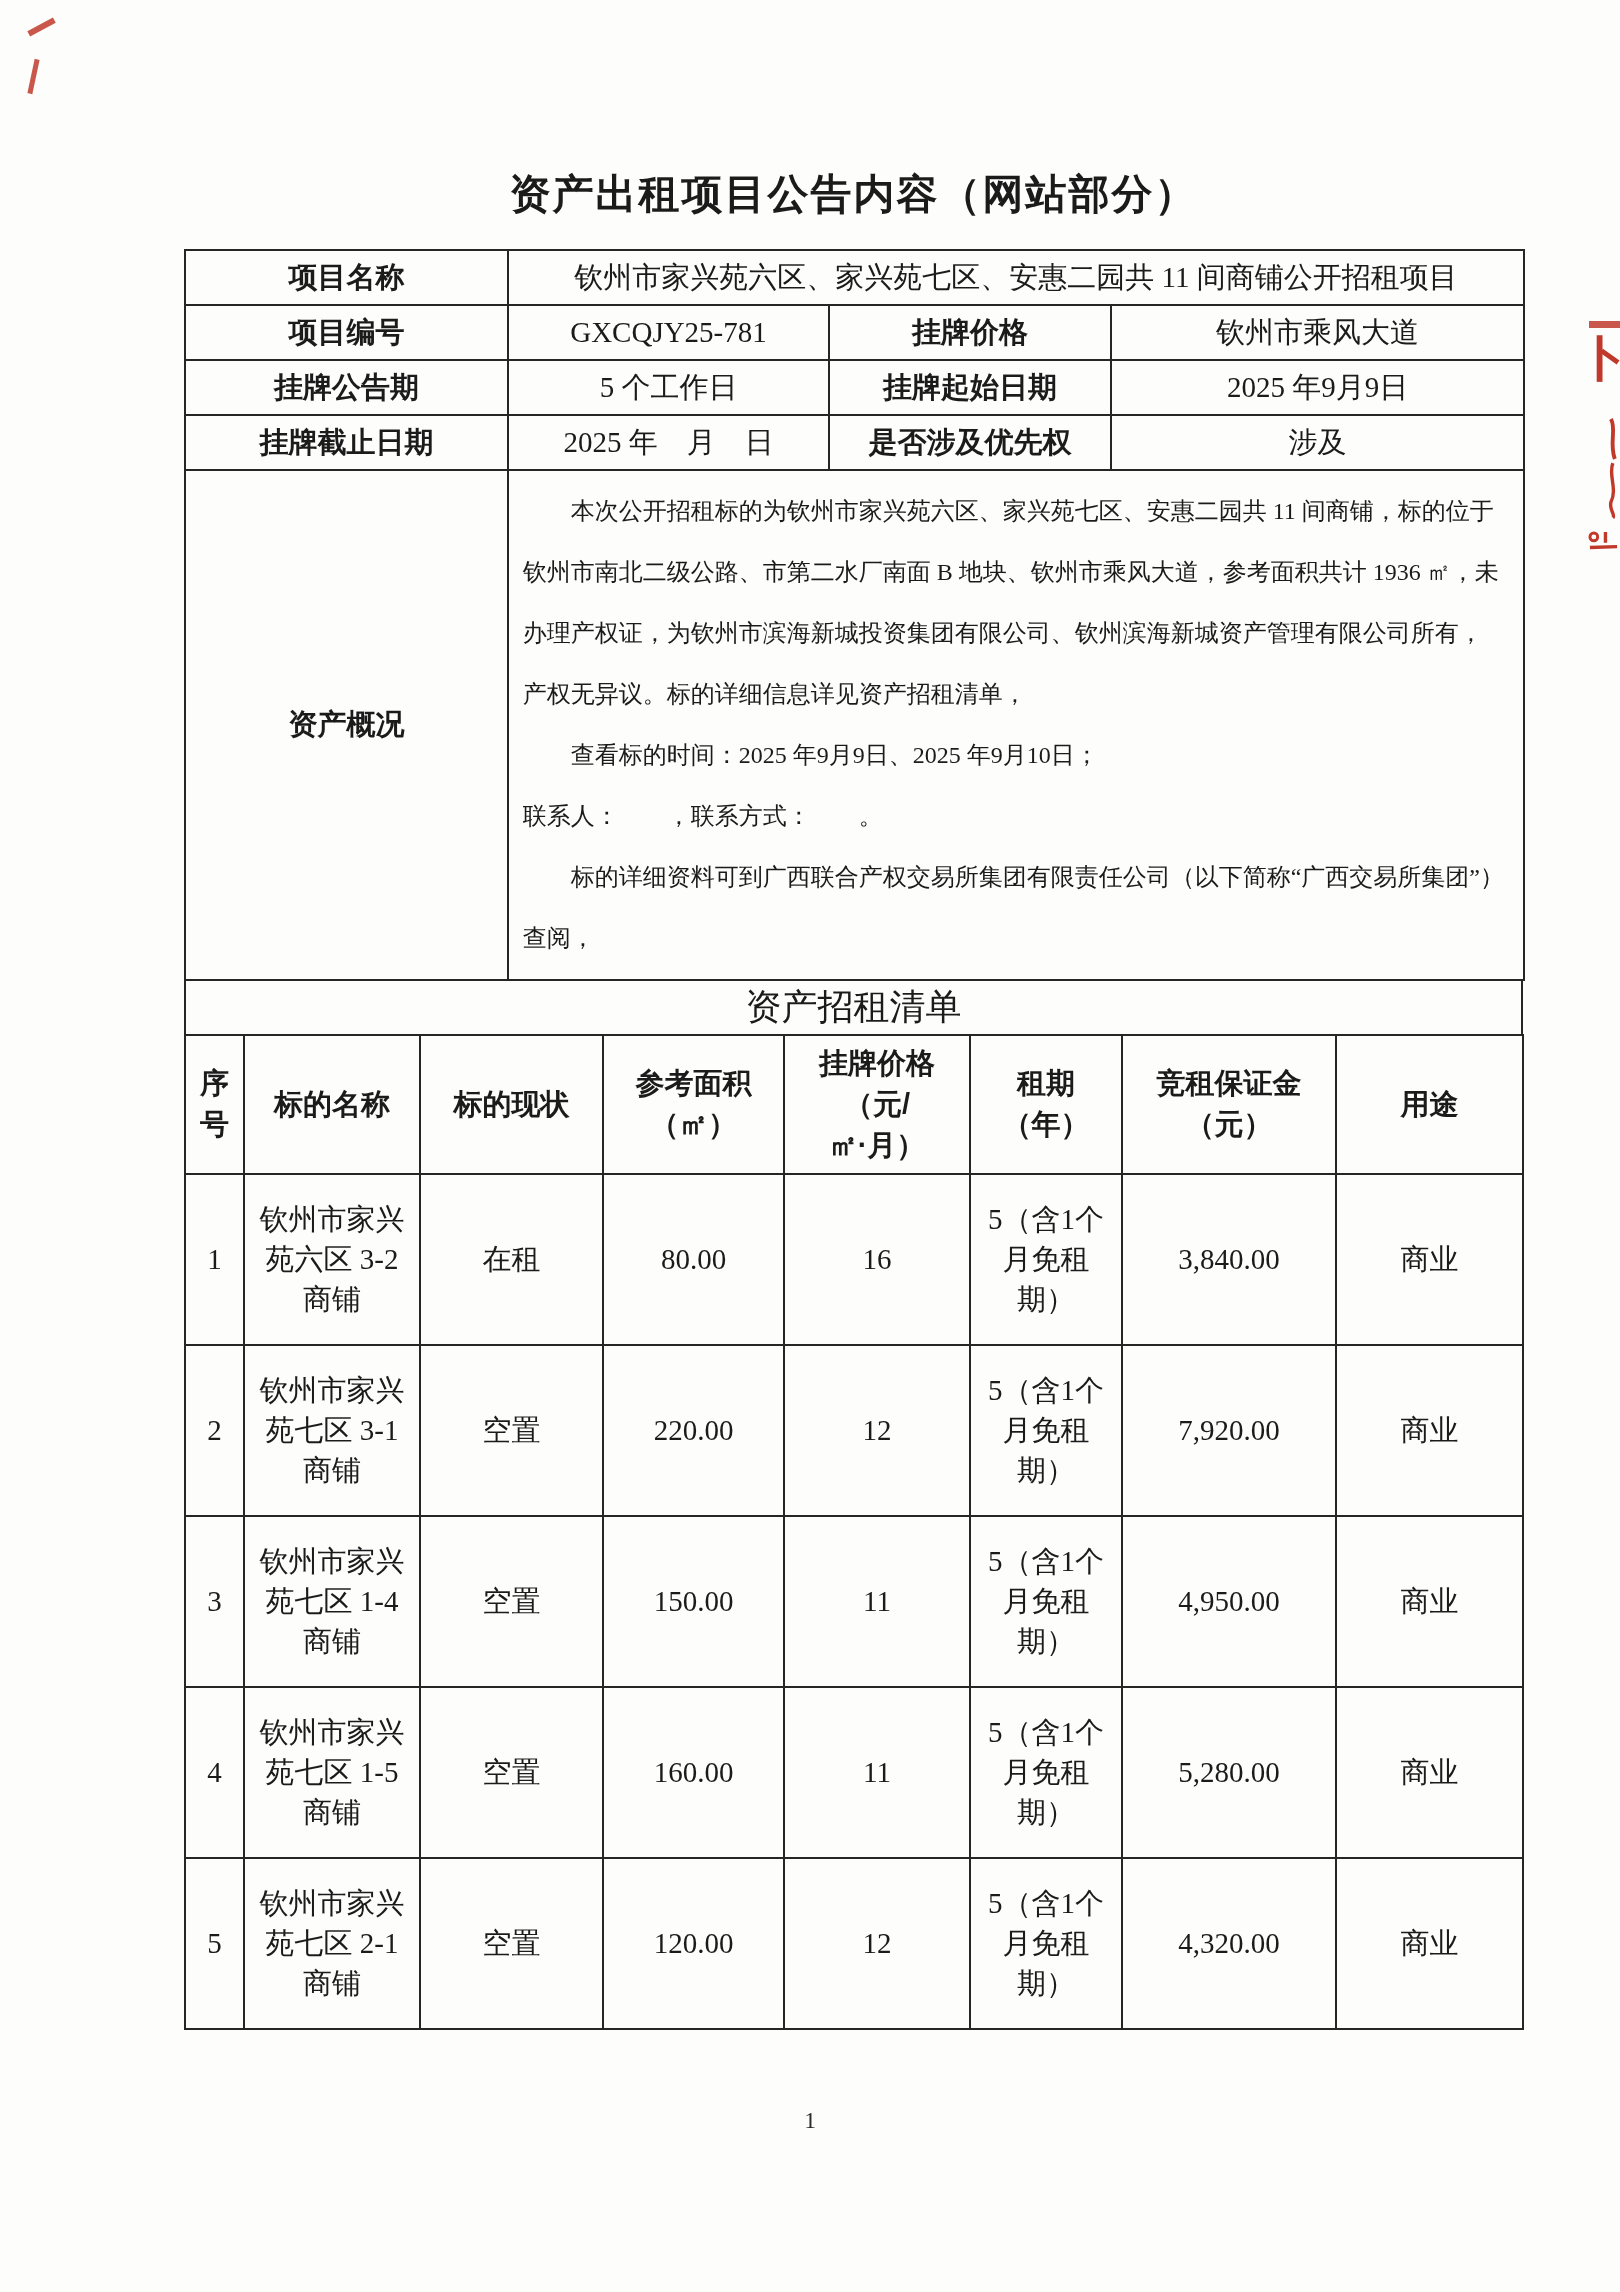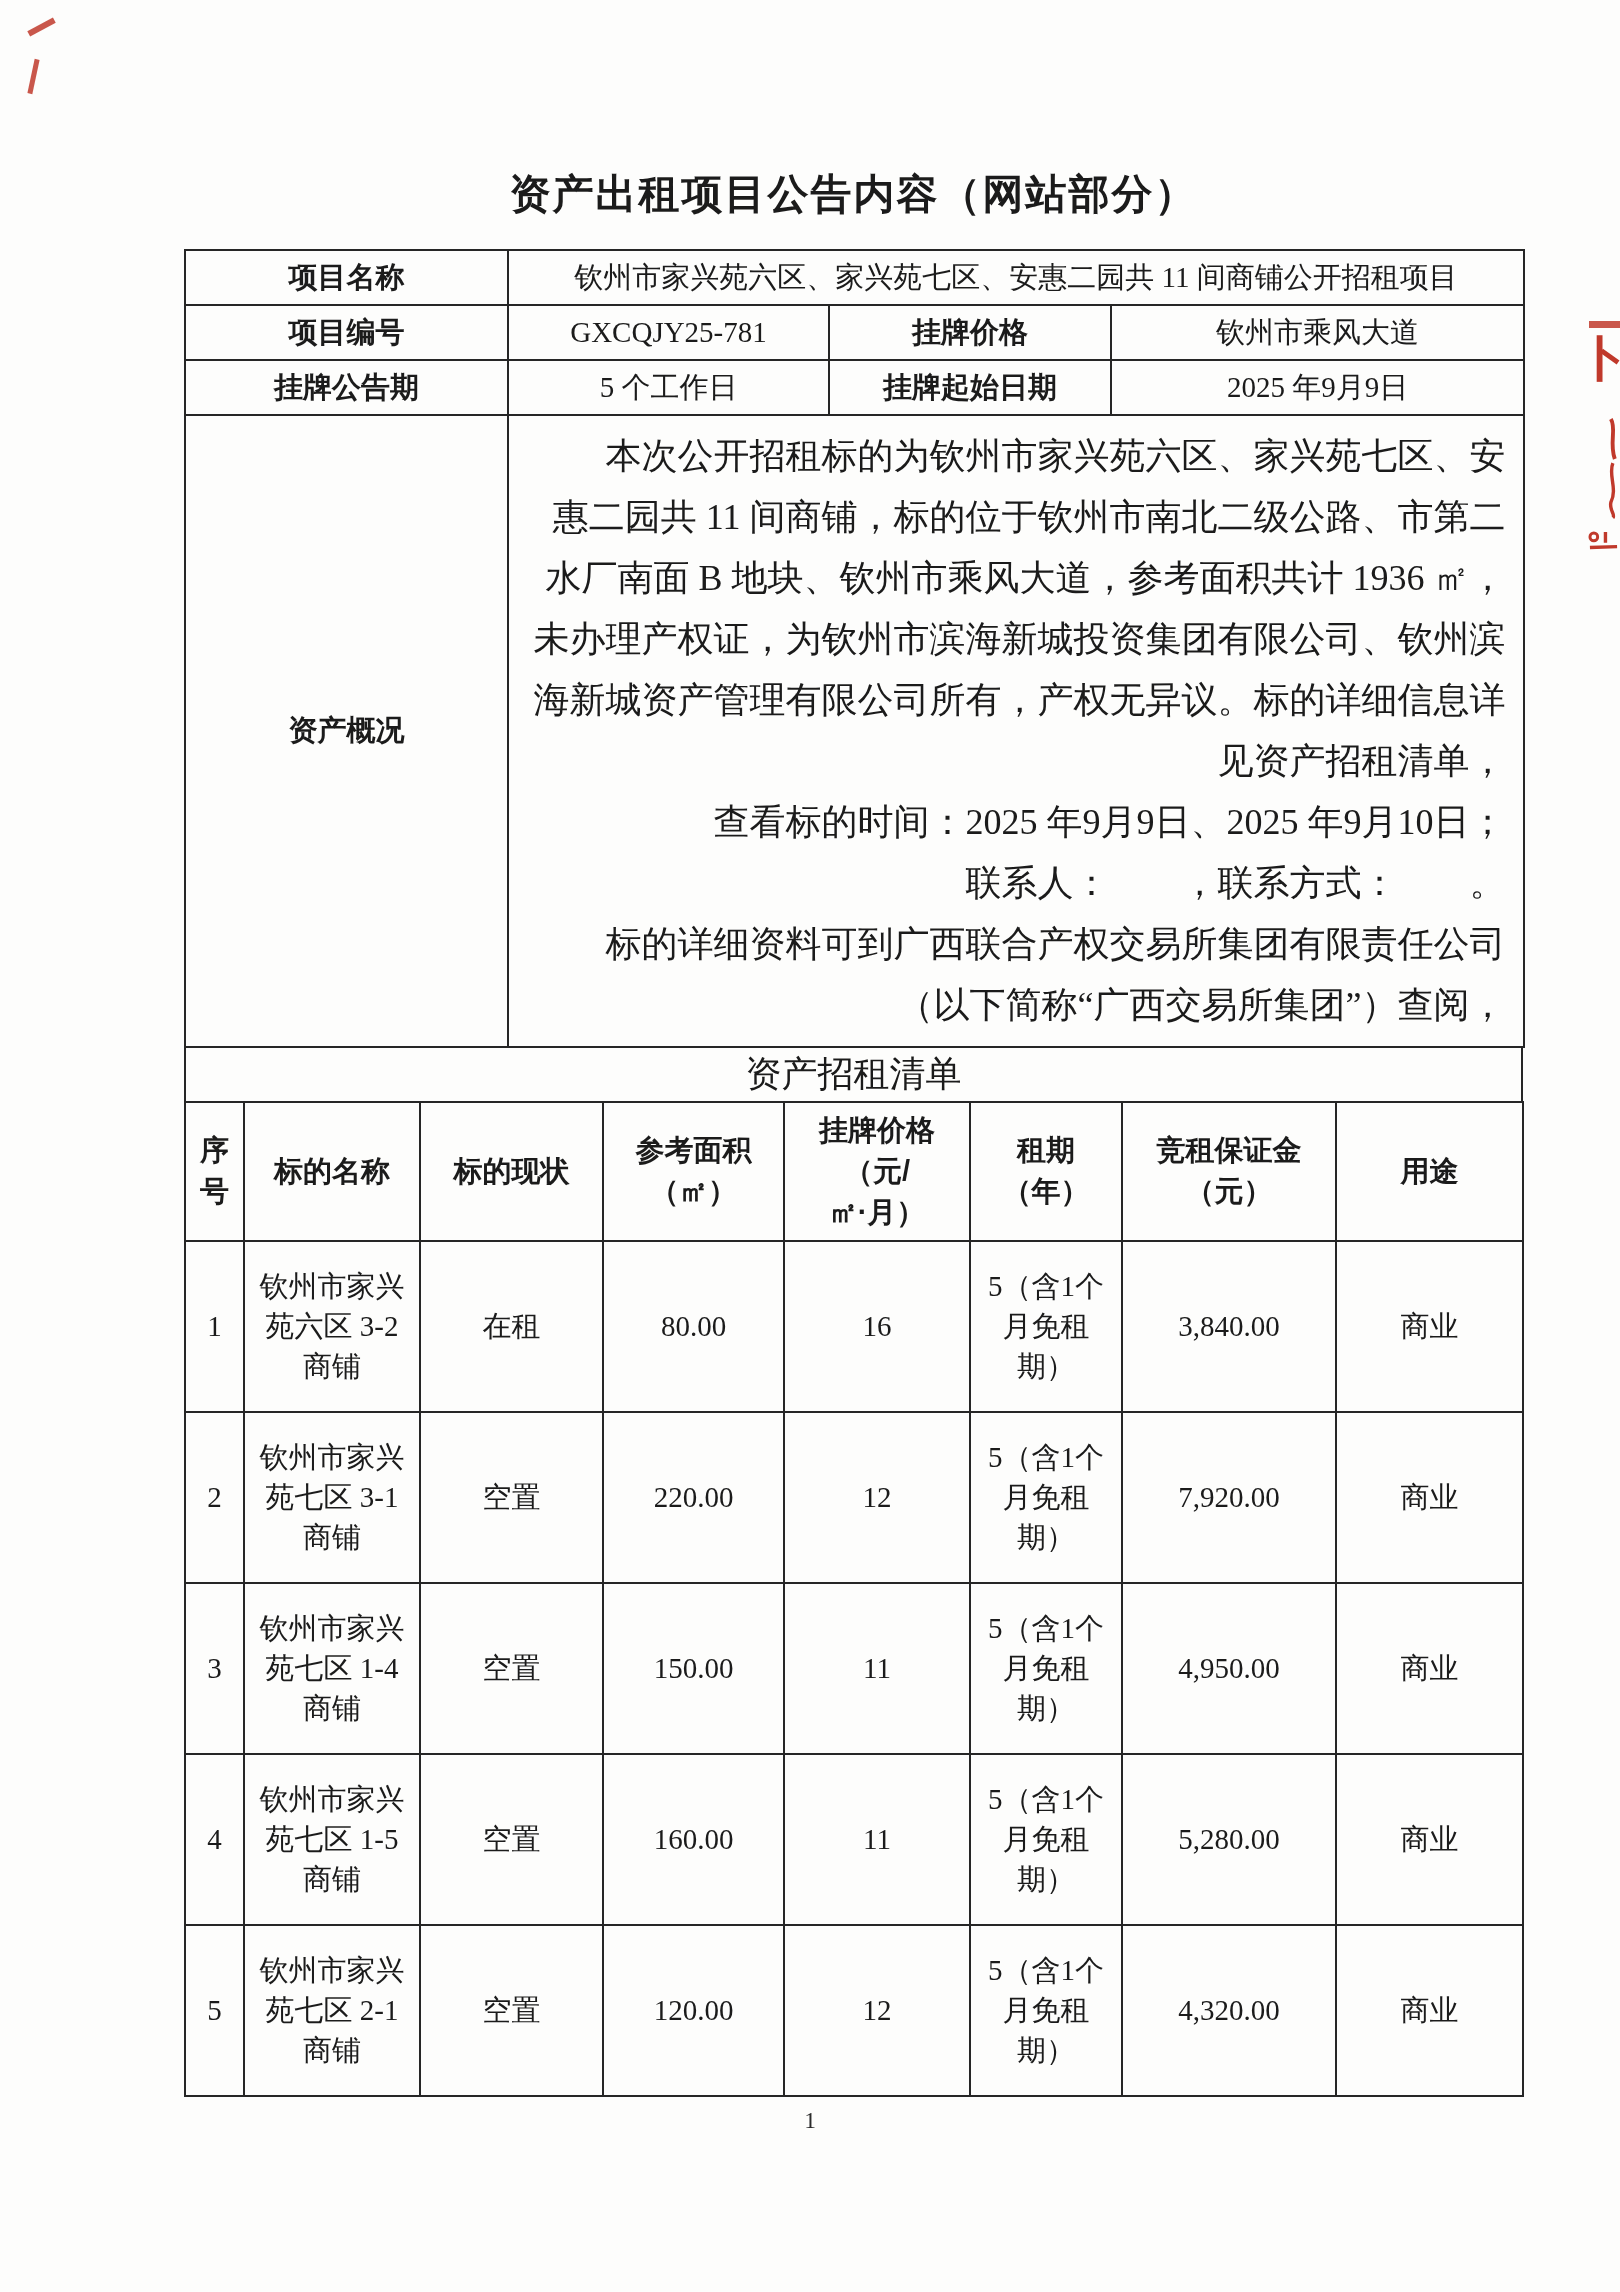--- a/index.html
+++ b/index.html
@@ -42,23 +42,22 @@
     font-size: 29px;
     padding: 3.9px 7.8px;
   }
   .info-table td { height: 55px; }
   .lbl { font-weight: bold; font-family: "Liberation Sans", "DejaVu Sans", sans-serif; }
   .overview-cell {
     text-align: left;
     padding: 9.8px 17.6px 9.8px 13.7px;
   }
   .overview-cell p {
-    font-size: 36px;
+    font-size: 24px;
     line-height: 61px;
-    text-align: right;
   }
   .indent { text-indent: 2em; }
   .strip-cell {
     height: 45px;
     font-size: 36px;
     padding: 2px;
   }
   .list-table td { padding: 5.9px 5.9px; line-height: 40px; }
   .list-head td {
     height: 139px;
@@ -105,20 +104,26 @@
         <td class="lbl">项目编号</td>
         <td>GXCQJY25-781</td>
         <td class="lbl">挂牌价格</td>
         <td>钦州市乘风大道</td>
       </tr>
       <tr>
         <td class="lbl">挂牌公告期</td>
         <td>5 个工作日</td>
         <td class="lbl">挂牌起始日期</td>
         <td>2025 年9月9日</td>
+      </tr>
+      <tr>
+        <td class="lbl">挂牌截止日期</td>
+        <td>2025 年　月　日</td>
+        <td class="lbl">是否涉及优先权</td>
+        <td>涉及</td>
       </tr>
       <tr>
         <td class="lbl">资产概况</td>
         <td colspan="3" class="overview-cell">
           <p class="indent">本次公开招租标的为钦州市家兴苑六区、家兴苑七区、安惠二园共 11 间商铺，标的位于钦州市南北二级公路、市第二水厂南面 B 地块、钦州市乘风大道，参考面积共计 1936 ㎡，未办理产权证，为钦州市滨海新城投资集团有限公司、钦州滨海新城资产管理有限公司所有，产权无异议。标的详细信息详见资产招租清单，</p>
           <p class="indent">查看标的时间：2025 年9月9日、2025 年9月10日；</p>
           <p>联系人：　　，联系方式：　　。</p>
           <p class="indent">标的详细资料可到广西联合产权交易所集团有限责任公司（以下简称“广西交易所集团”）查阅，</p>
         </td>
       </tr>

